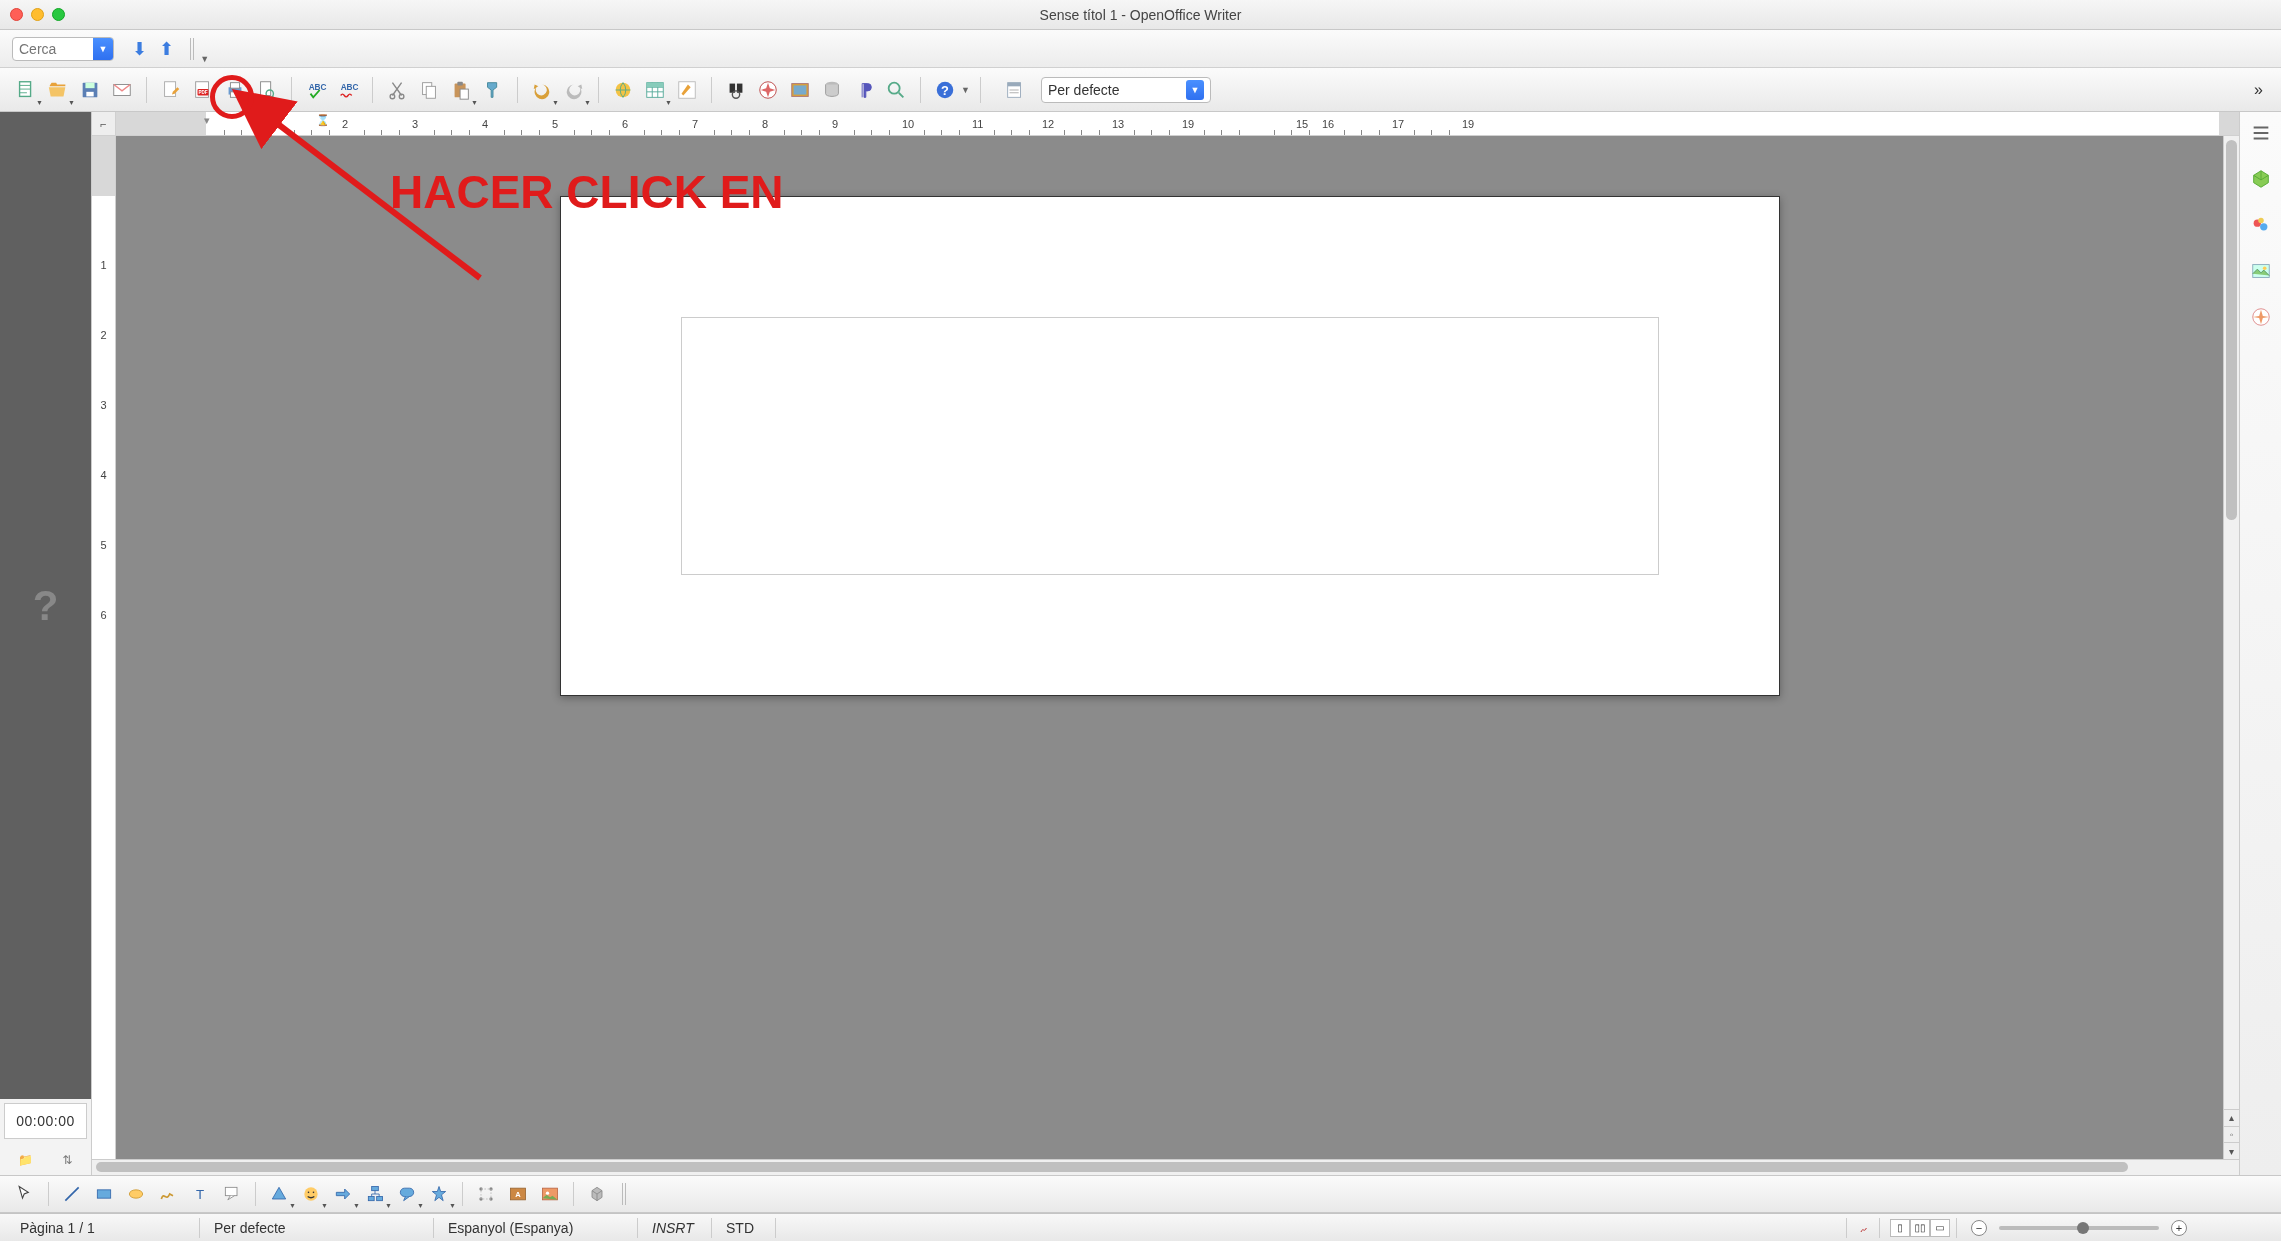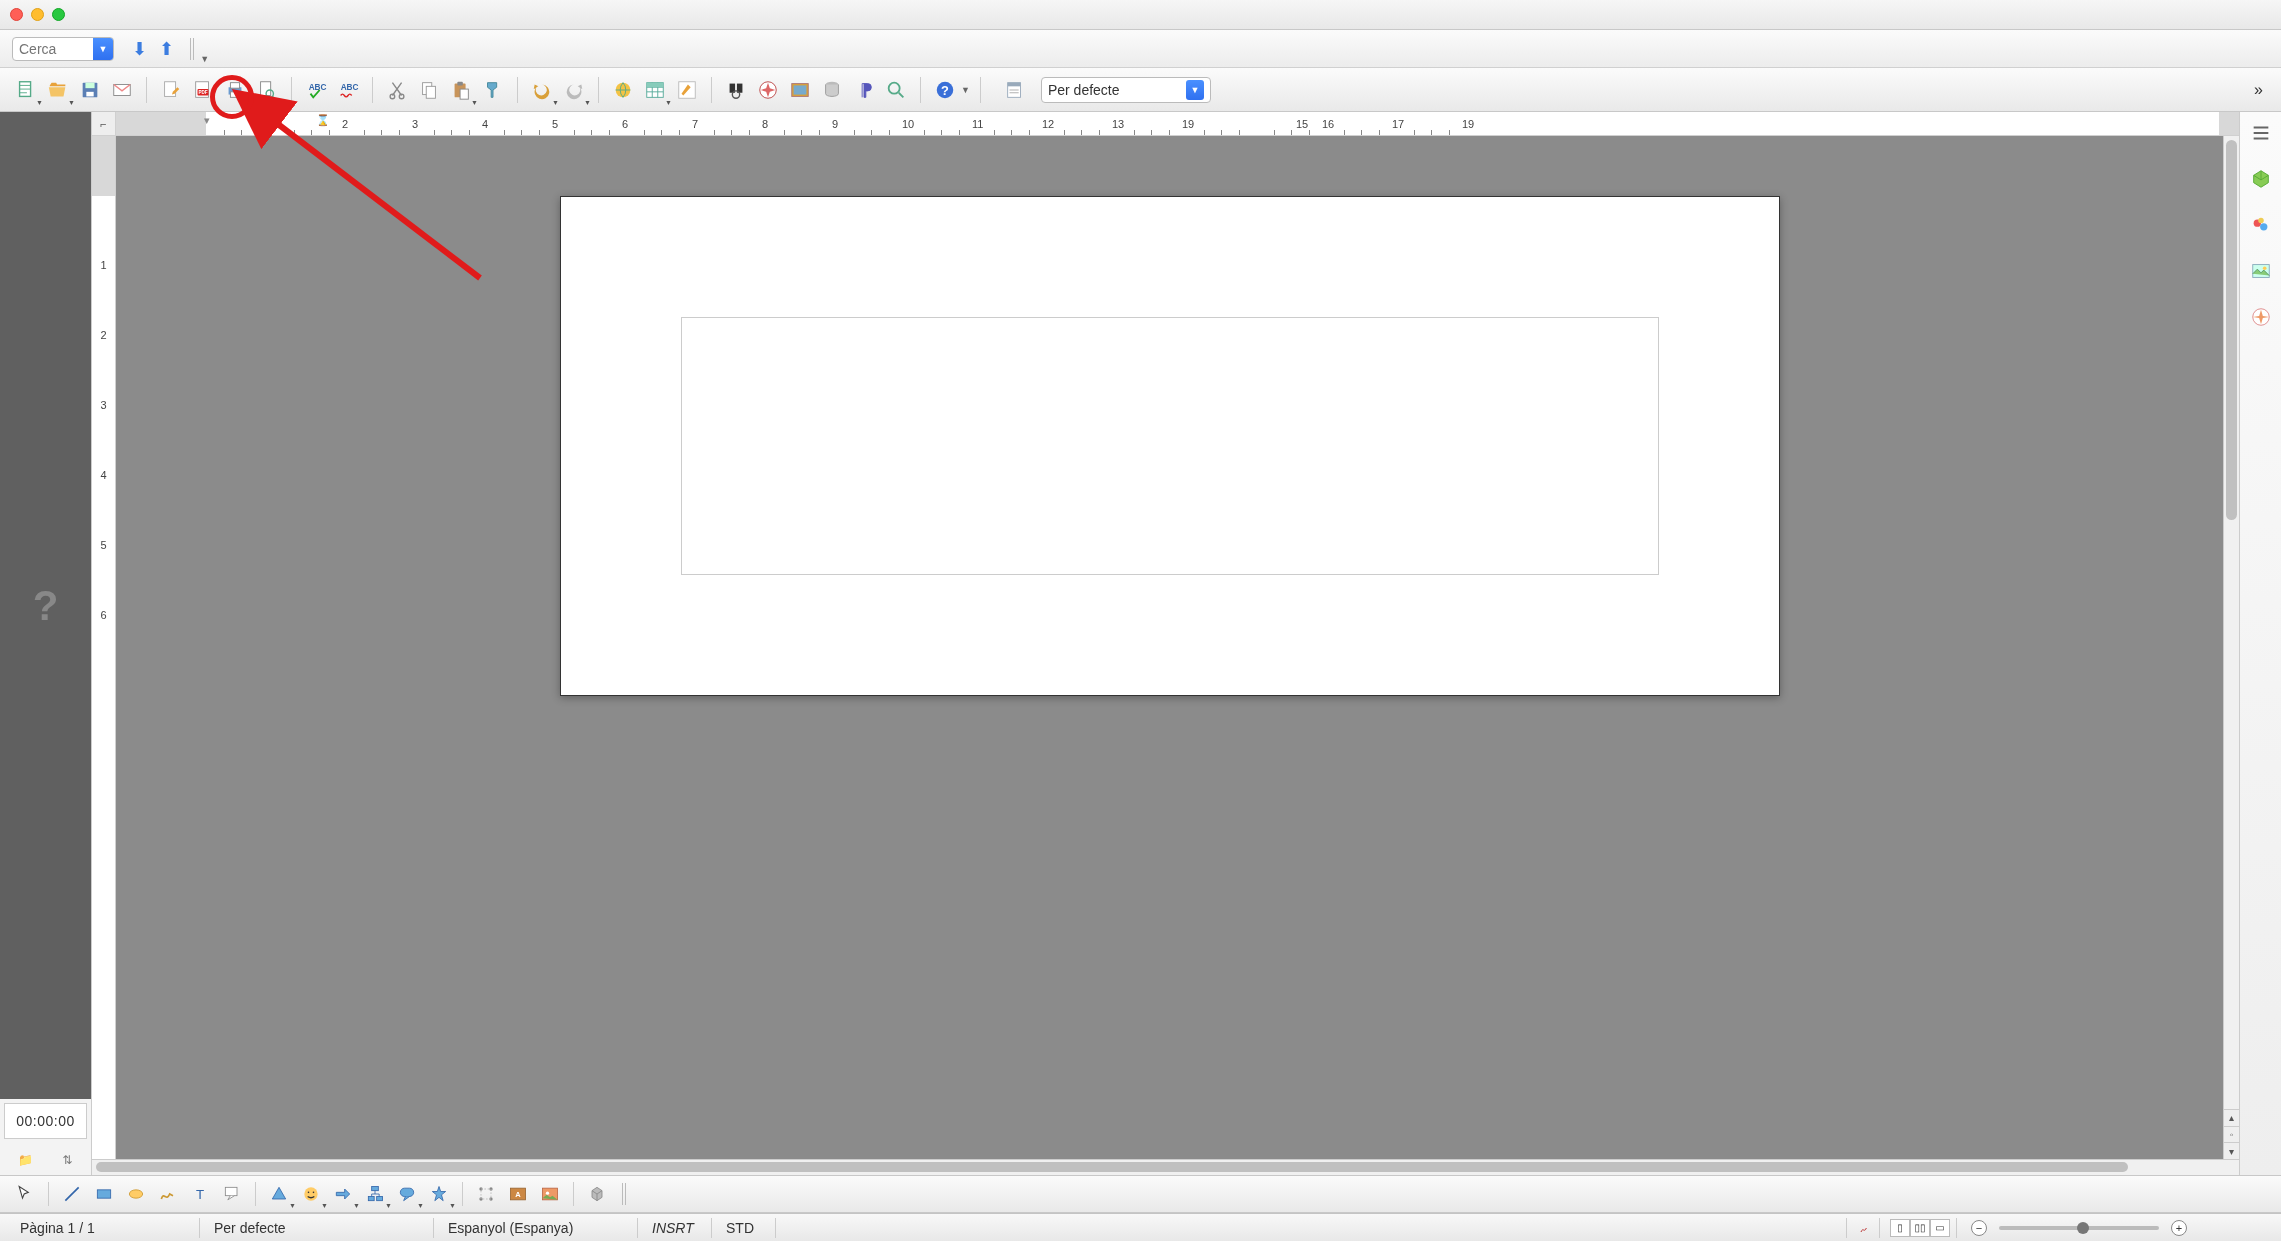--- a/index.html
+++ b/index.html
@@ -99,20 +99,21 @@
 </style>
 </head>
 <body>
 
 <div class="titlebar">
   <div class="traffic">
     <span class="tr-close"></span>
     <span class="tr-min"></span>
     <span class="tr-max"></span>
   </div>
+  <div class="titlebar-title">Sense títol 1 - OpenOffice Writer</div>
 </div>
 
 <div class="findbar">
   <div class="combo">
     <input placeholder="Cerca" style="">
     <div class="arrow">▼</div>
   </div>
   <div class="nav-arrows">
     <span>⬇</span>
     <span>⬆</span>
@@ -316,20 +317,21 @@
 <svg class="arrow-svg" width="340" height="200">
   <defs>
       <marker id="ah" markerWidth="12" markerHeight="12" refX="2" refY="5" orient="auto">
         <path d="M0 0L10 5L0 10z" fill="#e01b1b"></path>
       </marker>
     </defs>
   <line x1="320" y1="190" x2="110" y2="30" stroke="#e01b1b" stroke-width="6" marker-end="url(#ah)"></line>
 </svg>
 
 <div class="annot-text">
+  <div>HACER CLICK EN</div>
 </div>
 
 <div class="workspace">
   <div class="leftpanel">
     <div class="pages">
       <span class="q">?</span>
     </div>
     <div class="time">00:00:00</div>
     <div class="bottom-icons">
       <span>📁</span>

